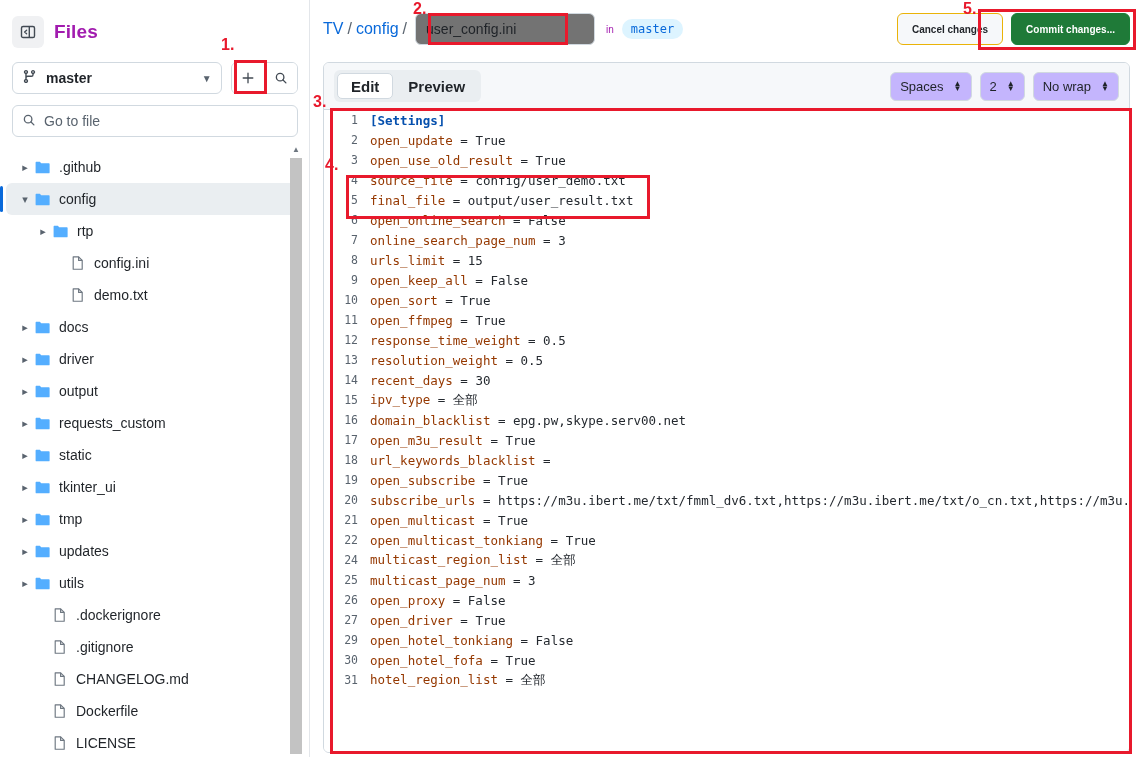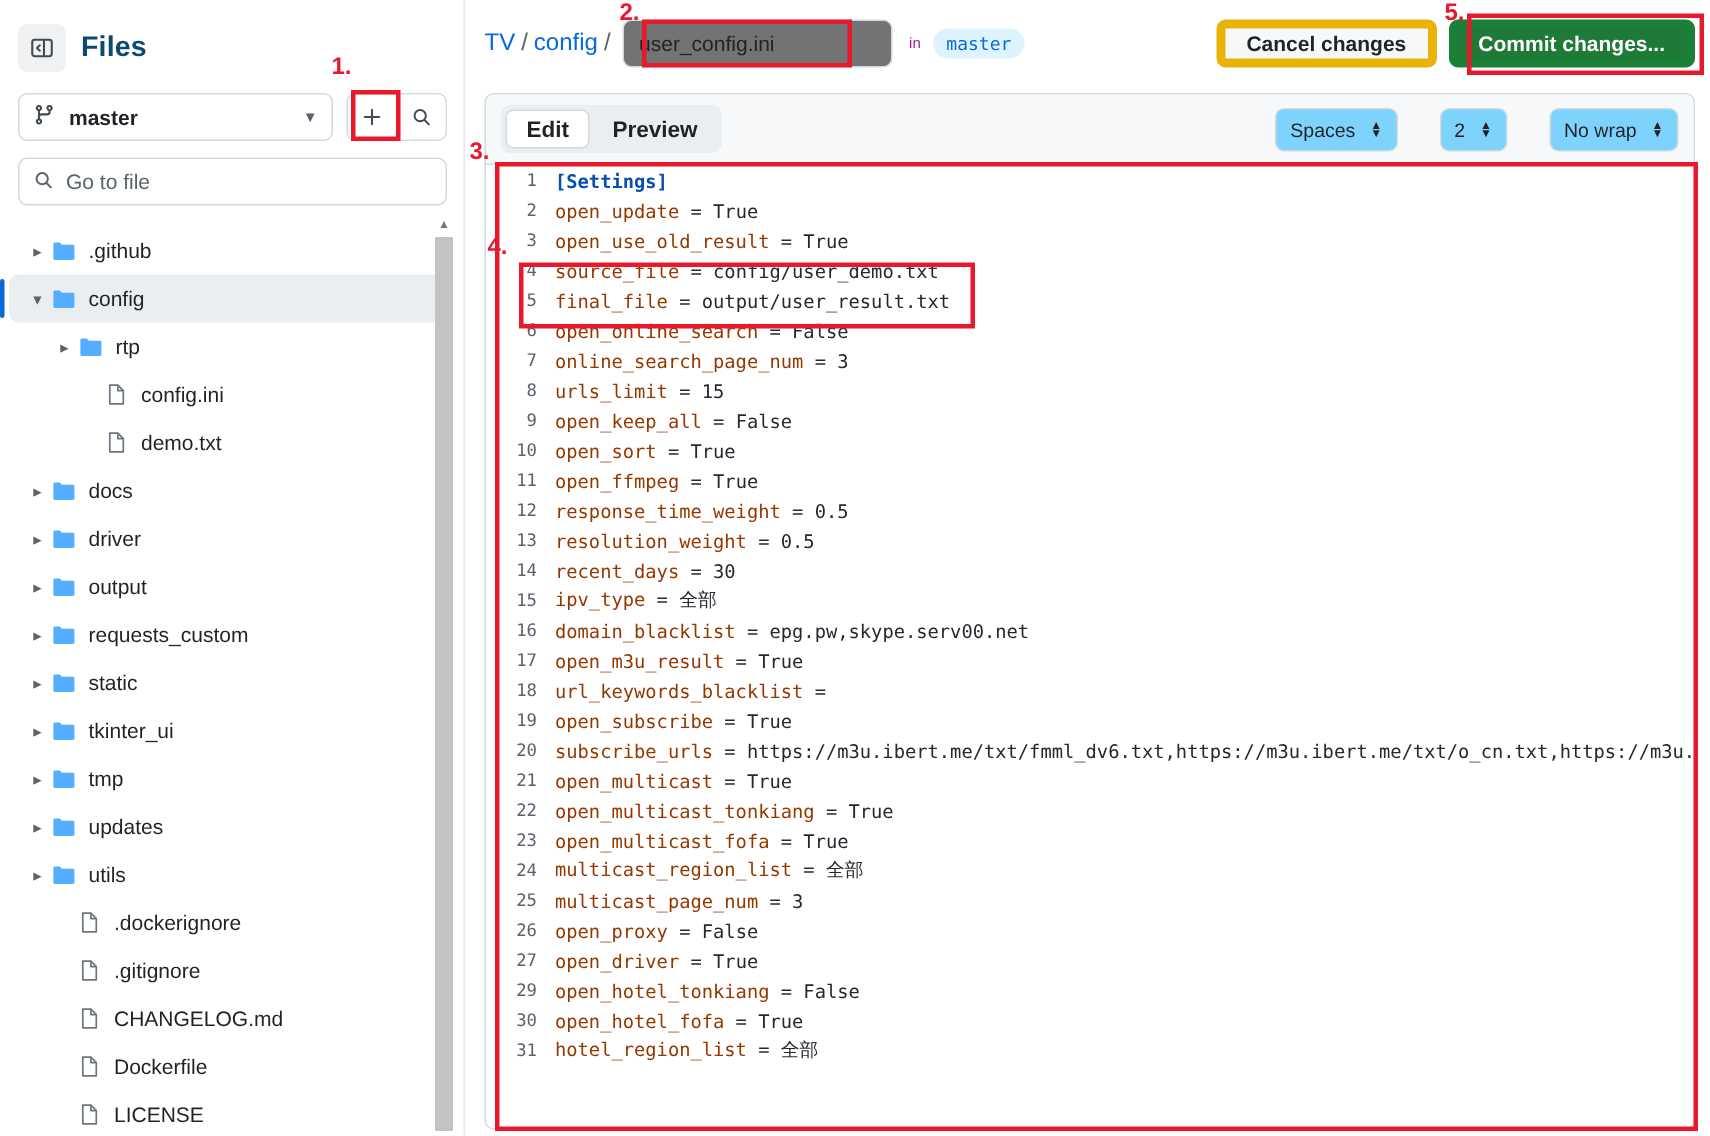--- a/index.html
+++ b/index.html
@@ -18,21 +18,21 @@
     background: #fff; overflow: hidden;
   }
   .files-header {
     display: flex; align-items: center; gap: 10px;
     padding: 14px 0 0 12px; height: 50px;
   }
   .files-icon-box {
     width: 32px; height: 32px; border-radius: 6px; background: #f0f1f3;
     display: flex; align-items: center; justify-content: center;
   }
-  .files-title { font-size: 19px; font-weight: 600; color: #0c4a6e; letter-spacing: .1px; }
+  .files-title { font-size: 19px; font-weight: 600; color: #a21caf; letter-spacing: .1px; }
 
   .branch-row {
     display: flex; align-items: center; gap: 0;
     padding: 0 12px; margin-top: 11px; height: 34px;
   }
   .branch-select {
     width: 212px; height: 32px; border: 1px solid #d1d9e0; border-radius: 6px;
     background: #fff; display: flex; align-items: center; padding: 0 9px;
     font-size: 14px; color: #1f2328; font-weight: 600;
   }
@@ -103,22 +103,22 @@
     margin-left: 8px; width: 180px; height: 32px; border: 1px solid #d1d9e0; border-radius: 6px;
     display: flex; align-items: center; padding: 0 10px; font-size: 14px; color: #1f2328; background:#737373;
   }
   .in-word { margin-left: 11px; font-size: 10px; color: #a21caf; }
   .branch-badge {
     margin-left: 8px; background: #ddf4ff; color: #0969da; border-radius: 12px;
     padding: 3px 9px; font-size: 12px; font-family: "DejaVu Sans Mono", monospace;
   }
   .top-actions { margin-left: auto; display: flex; align-items: center; gap: 8px; }
   .btn {
-    height: 32px; border-radius: 6px; border: 6px solid #eab308; background: #f6f8fa;
-    font-size: 14px; font-weight: 600; color: #1f2328; padding: 0 14px;
+    height: 32px; border-radius: 6px; border: 1px solid #eab308; background: #f6f8fa;
+    font-size: 10px; font-weight: 600; color: #1f2328; padding: 0 14px;
     display: flex; align-items: center; cursor: pointer;
   }
   .btn-primary {
     background: #1f7a38; border-color: #1a7f37; color: #ffffff;
   }
 
   
   .editor-frame {
     position: absolute; left: 12px; right: 10px; top: 62px; bottom: 4px;
     border: 1px solid #d1d9e0; border-radius: 6px; background: #fff; overflow: hidden;
@@ -130,23 +130,23 @@
   .segmented {
     display: flex; background: #eaeef1; border-radius: 6px; padding: 3px; gap: 2px;
   }
   .seg {
     height: 26px; padding: 0 13px; display: flex; align-items: center;
     font-size: 15px; font-weight: 600; color: #1f2328; border-radius: 5px; cursor: pointer;
   }
   .seg.active { background: #fff; border: 1px solid #d1d9e0; }
   .toolbar-right { margin-left: auto; display: flex; align-items: center; gap: 8px; }
   .picker {
-    height: 29px; border: 1px solid #d1d9e0; border-radius: 6px; background: #7dd3fc;
+    height: 29px; border: 1px solid #d1d9e0; border-radius: 6px; background: #c4b5fd;
     display: flex; align-items: center; gap: 10px; padding: 0 9px;
-    font-size: 13px; color: #1f2328; margin-left: 20px;
+    font-size: 13px; color: #1f2328;
   }
   .picker .updn { display: flex; flex-direction: column; line-height: 5px; font-size: 8px; color:#1f2328; }
 
   .code-area {
     position: absolute; left: 0; right: 0; top: 47px; bottom: 0;
     background: #fff; overflow: hidden; font-family: "DejaVu Sans Mono", monospace;
   }
   .code-line { display: flex; height: 20px; align-items: center; font-size: 12.5px; }
   .ln {
     width: 46px; text-align: right; padding-right: 12px; color: #59636e;
@@ -541,24 +541,20 @@
           </div>
           <div class="code-line">
             <span class="ln">21</span>
             <span class="ctext"><span class="k">open_multicast</span><span class="op"> = </span><span class="val">True</span></span>
           </div>
           <div class="code-line">
             <span class="ln">22</span>
             <span class="ctext"><span class="k">open_multicast_tonkiang</span><span class="op"> = </span><span class="val">True</span></span>
           </div>
           <div class="code-line">
-            <span class="ln">23</span>
-            <span class="ctext"><span class="k">open_multicast_fofa</span><span class="op"> = </span><span class="val">True</span></span>
-          </div>
-          <div class="code-line">
             <span class="ln">24</span>
             <span class="ctext"><span class="k">multicast_region_list</span><span class="op"> = </span><span class="val">全部</span></span>
           </div>
           <div class="code-line">
             <span class="ln">25</span>
             <span class="ctext"><span class="k">multicast_page_num</span><span class="op"> = </span><span class="val">3</span></span>
           </div>
           <div class="code-line">
             <span class="ln">26</span>
             <span class="ctext"><span class="k">open_proxy</span><span class="op"> = </span><span class="val">False</span></span>

